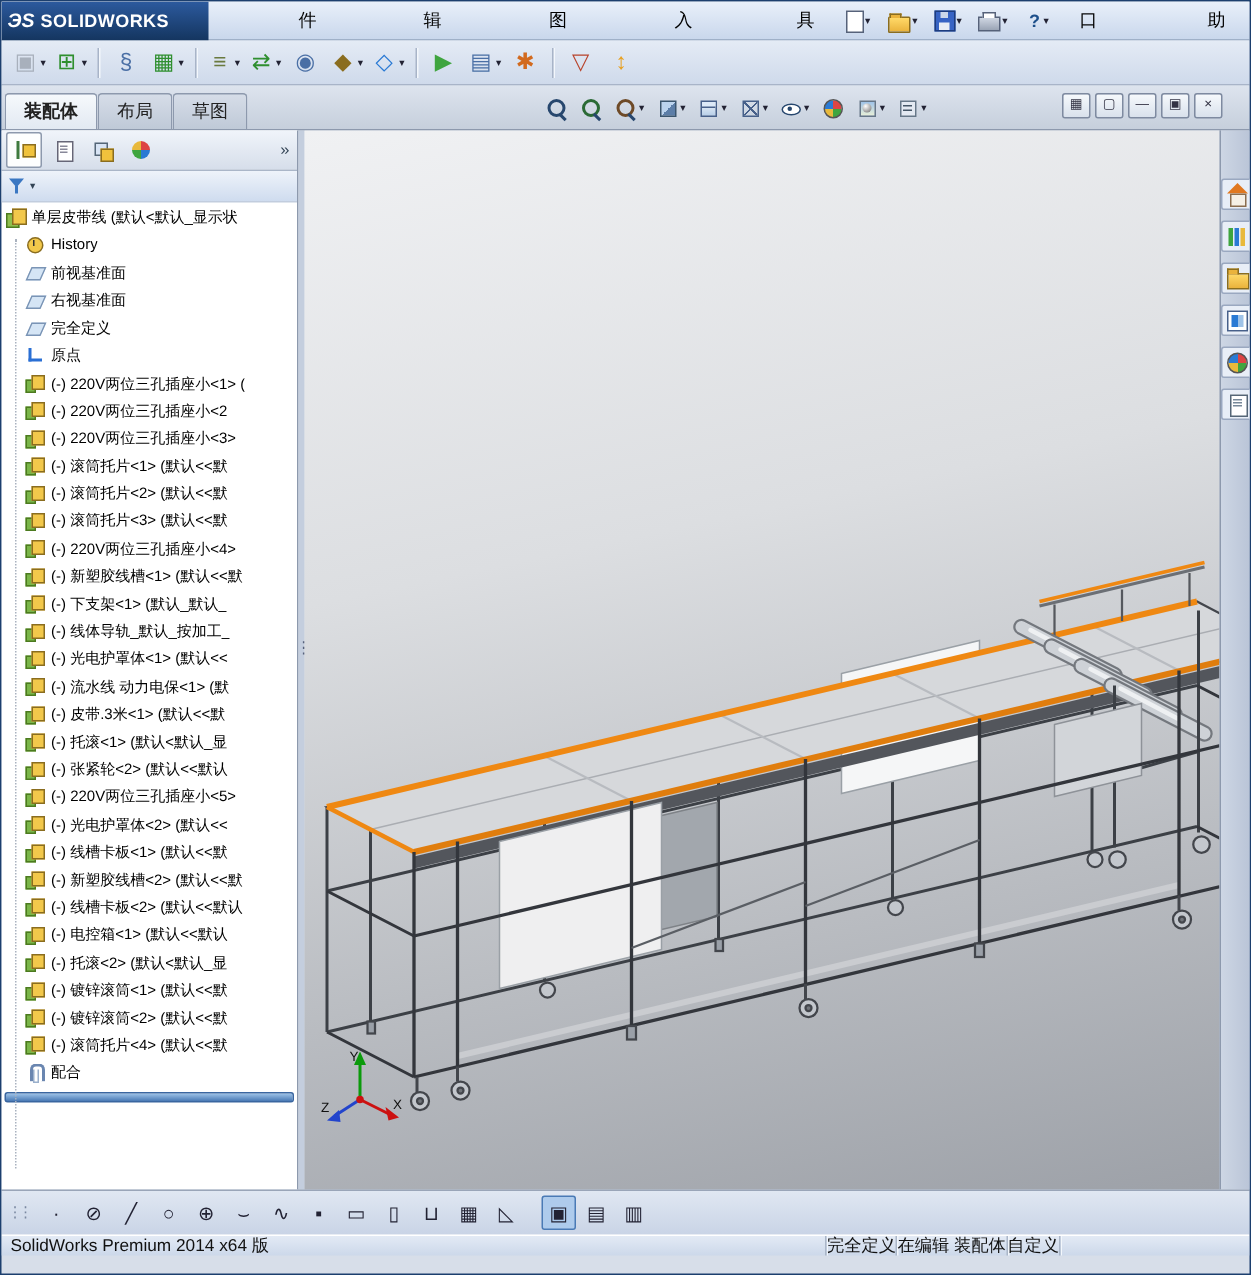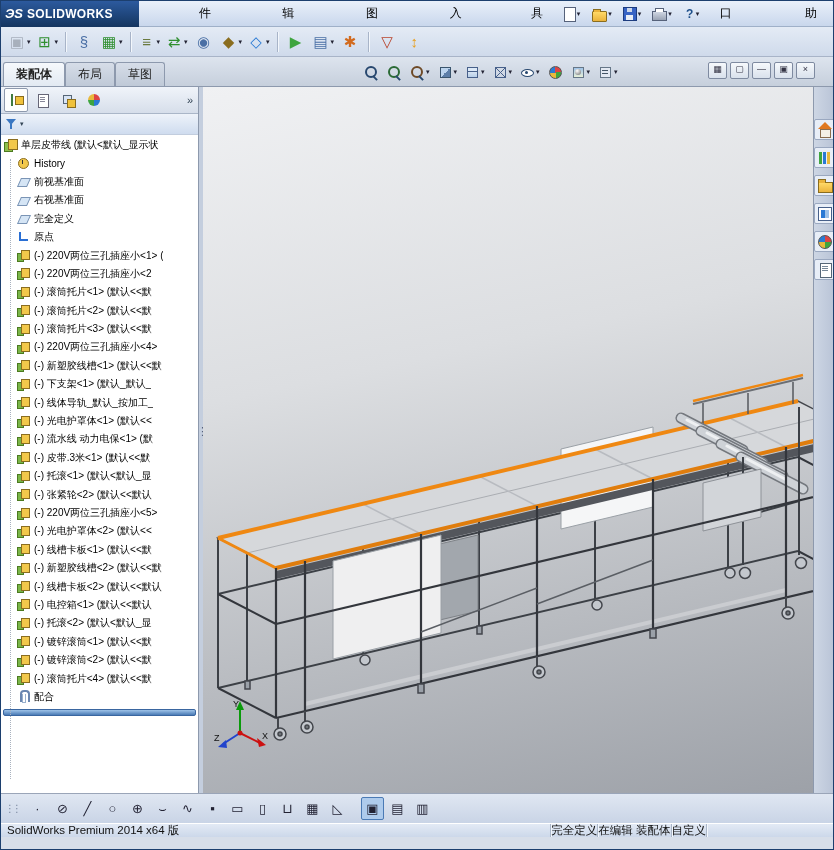--- a/index.html
+++ b/index.html
@@ -372,20 +372,24 @@
         <div class="trow">
           <span class="tic tic-part"></span>
           <span class="tlabel">(-) 220V两位三孔插座小&lt;1&gt; (</span>
         </div>
         <div class="trow">
           <span class="tic tic-part"></span>
           <span class="tlabel">(-) 220V两位三孔插座小&lt;2</span>
         </div>
         <div class="trow">
           <span class="tic tic-part"></span>
+          <span class="tlabel">(-) 220V两位三孔插座小&lt;3&gt;</span>
+        </div>
+        <div class="trow">
+          <span class="tic tic-part"></span>
           <span class="tlabel">(-) 滚筒托片&lt;1&gt; (默认&lt;&lt;默</span>
         </div>
         <div class="trow">
           <span class="tic tic-part"></span>
           <span class="tlabel">(-) 滚筒托片&lt;2&gt; (默认&lt;&lt;默</span>
         </div>
         <div class="trow">
           <span class="tic tic-part"></span>
           <span class="tlabel">(-) 滚筒托片&lt;3&gt; (默认&lt;&lt;默</span>
         </div>

